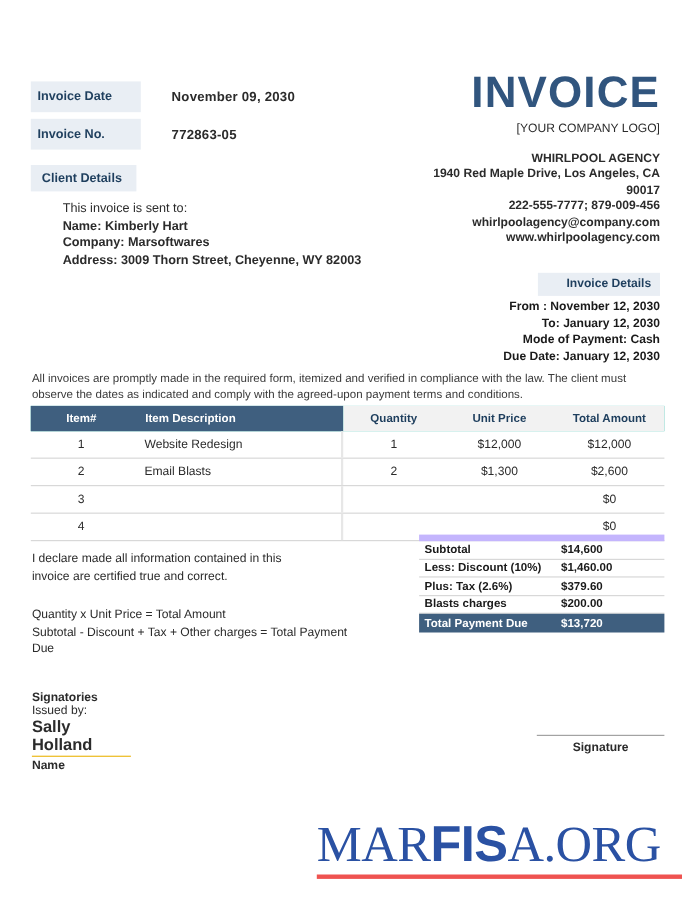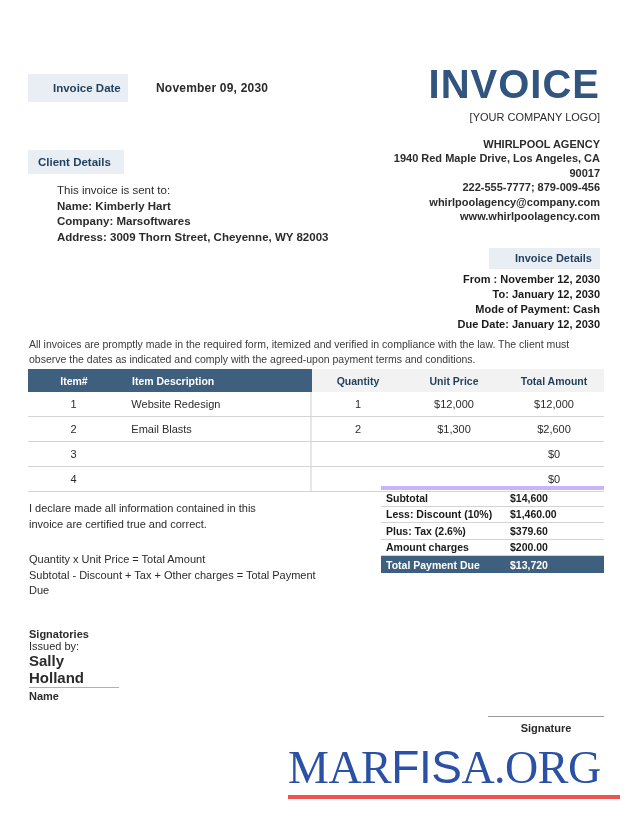--- a/index.html
+++ b/index.html
@@ -28,21 +28,21 @@
   }
   .meta-label {
     width: 100px;
     height: 28px;
     display: flex;
     align-items: center;
     background: #e9eef4;
     color: #1f3f5e;
     font-weight: bold;
     font-size: 11.5px;
-    padding-left: 25px;
+    padding-left: 6px;
     box-sizing: border-box;
   }
   .meta-value {
     margin-left: 28px;
     font-size: 12px;
     font-weight: bold;
     color: #2b2b2b;
     letter-spacing: .2px;
   }
 
@@ -226,39 +226,38 @@
     width: 90px;
     padding-bottom: 1px;
   }
   #sig-name-label { font-size: 11px; font-weight: bold; margin-top: 2px; }
 
   #signature-right {
     left: 488px;
     top: 668px;
     width: 116px;
     text-align: center;
-    margin-top: 48px;
   }
   #signature-line {
     border-top: 1px solid #9a9a9a;
     width: 116px;
     height: 1px;
   }
   #signature-label {
     font-size: 11px;
     font-weight: bold;
     margin-top: 4px;
   }
 
   
   #totals {
     left: 381px;
     top: 486px;
     width: 223px;
-    border-top: 4px solid #c4b5fd;
+    border-top: 6px solid #c4b5fd;
   }
   .tot-row {
     display: flex;
     height: 15.5px;
     align-items: center;
     border-bottom: 1px solid #d4d4d4;
     font-size: 10.5px;
     font-weight: bold;
     color: #1a1a1a;
   }
@@ -279,35 +278,39 @@
   }
   #footer-text {
     font-size: 46px;
     line-height: 50px;
     color: #2a51a3;
     letter-spacing: -0.5px;
     white-space: nowrap;
     font-family: "Liberation Sans", sans-serif;
   }
   #footer-text .lt { font-weight: normal; font-family: Liberation Serif, serif; }
-  #footer-text .hv { font-weight: normal; }
+  #footer-text .hv { font-weight: bold; }
   #footer-rule {
     margin-top: 2px;
     height: 4px;
     background: #ef5350;
     width: 332px;
   }
 </style>
 </head>
 <body>
 
 <div class="abs" id="meta-block">
   <div class="meta-row">
     <div class="meta-label">Invoice Date</div>
     <div class="meta-value">November 09, 2030</div>
+  </div>
+  <div class="meta-row">
+    <div class="meta-label">Invoice No.</div>
+    <div class="meta-value">772863-05</div>
   </div>
 </div>
 
 <div class="abs" id="client-block">
   <div id="client-title">Client Details</div>
   <div id="client-lines">
     <div class="sentto">This invoice is sent to:</div>
     <div class="cl">Name: Kimberly Hart</div>
     <div class="cl">Company: Marsoftwares</div>
     <div class="cl">Address: 3009 Thorn Street, Cheyenne, WY 82003</div>
@@ -426,21 +429,21 @@
   </div>
   <div class="tot-row">
     <div class="t-label">Less: Discount (10%)</div>
     <div class="t-value">$1,460.00</div>
   </div>
   <div class="tot-row">
     <div class="t-label">Plus: Tax (2.6%)</div>
     <div class="t-value">$379.60</div>
   </div>
   <div class="tot-row">
-    <div class="t-label">Amount charges</div>
+    <div class="t-label">Blasts charges</div>
     <div class="t-value">$200.00</div>
   </div>
   <div class="tot-row grand">
     <div class="t-label">Total Payment Due</div>
     <div class="t-value">$13,720</div>
   </div>
 </div>
 
 <div class="abs" id="footer-logo">
   <div id="footer-text"><span class="lt">MAR</span><span class="hv">FIS</span><span class="lt">A.ORG</span></div>

